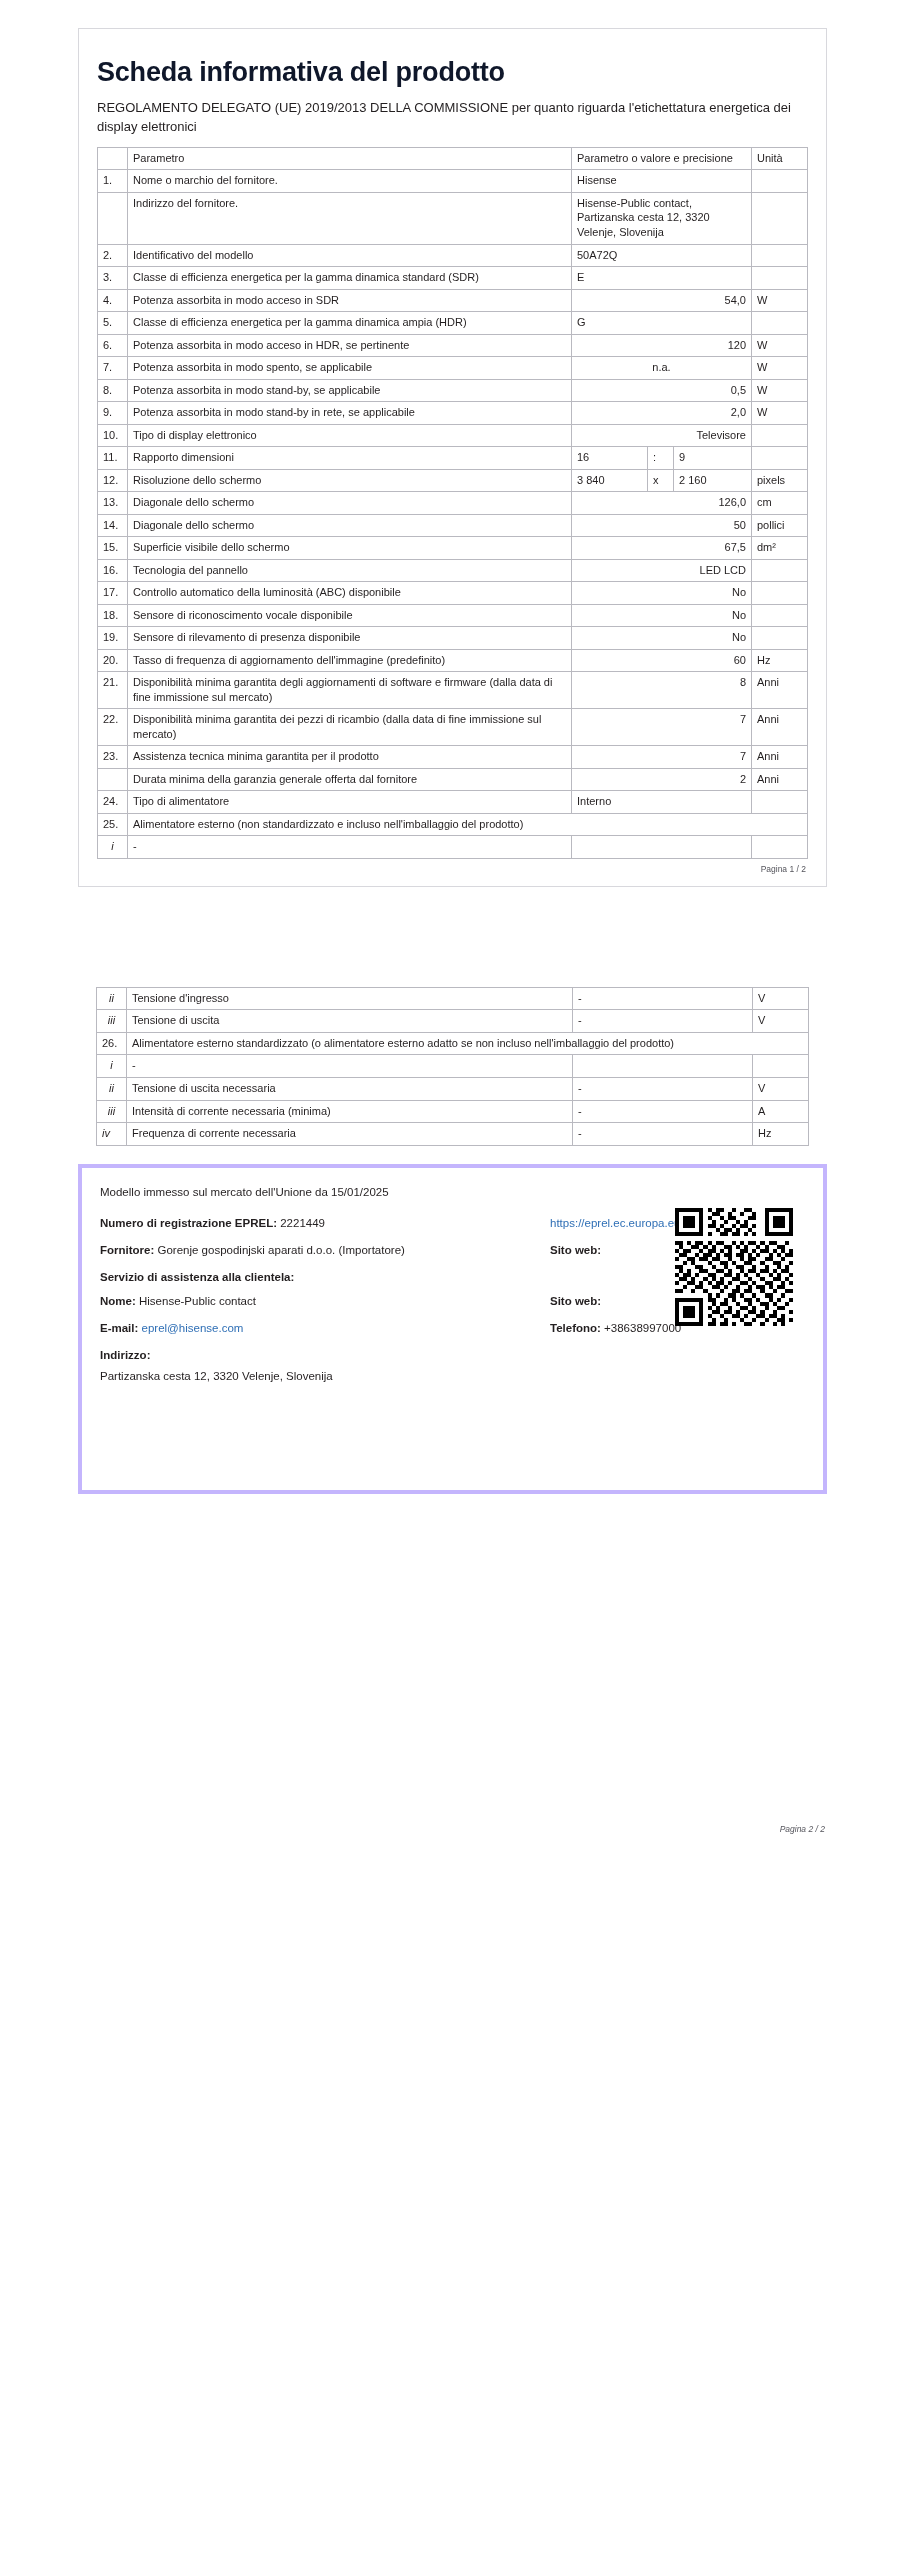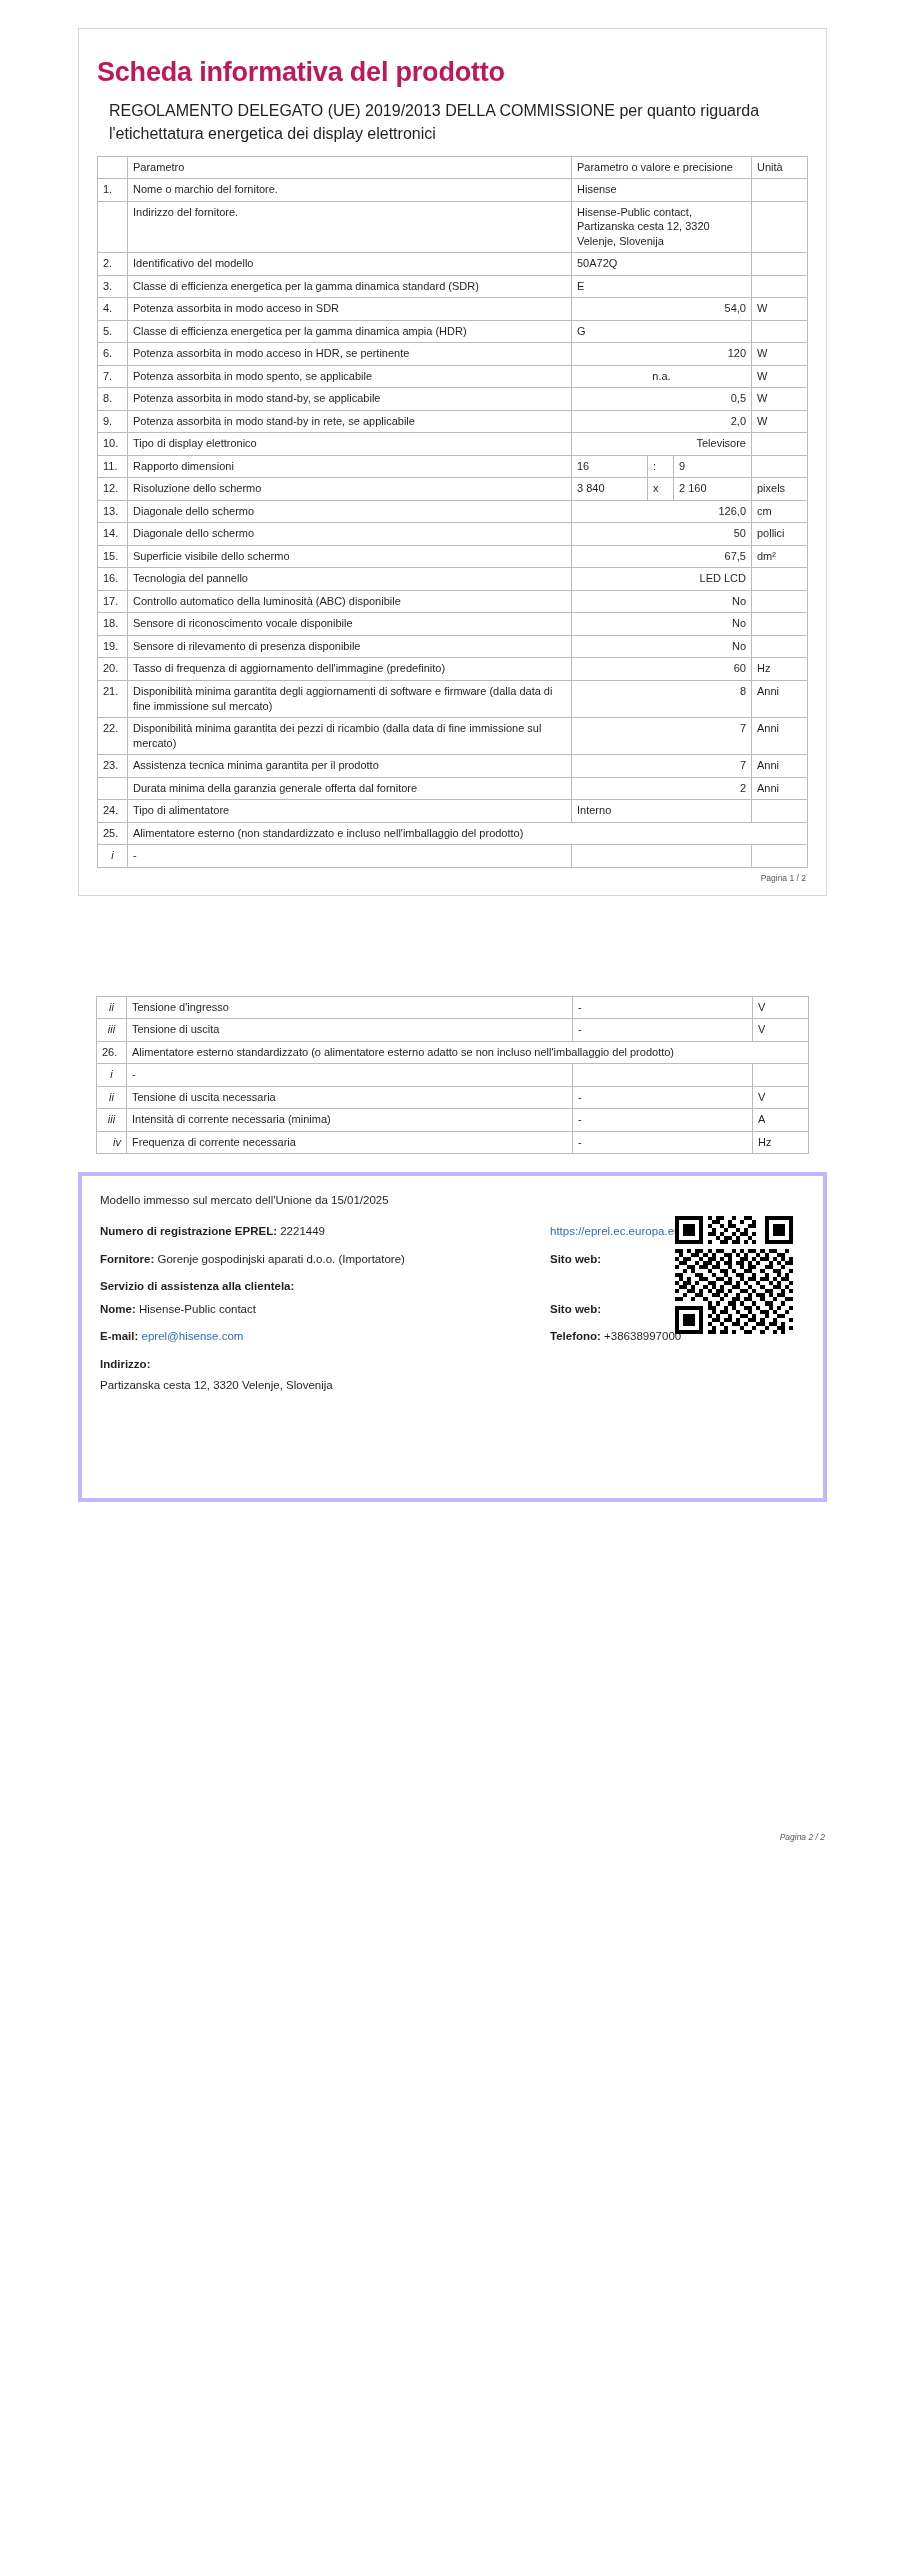--- a/index.html
+++ b/index.html
@@ -24,28 +24,28 @@
     border: 1px solid #d8d8dd;
     box-sizing: border-box;
     padding: 22px 18px 12px 18px;
     background: #fff;
   }
   .sheet.first { margin-top: 28px; }
   h1.title {
     font-size: 27px;
     line-height: 1.12;
     font-weight: bold;
-    color: #be185d;
+    color: #0f172a;
     margin: 6px 0 12px 0;
     letter-spacing: -0.2px;
   }
   .subtitle {
-    font-size: 16px;
+    font-size: 13px;
     line-height: 1.45;
-    margin: 0 0 10px 12px;
+    margin: 0 0 10px 0;
     color: #231f20;
   }
   table.spec {
     width: 100%;
     border-collapse: collapse;
     table-layout: fixed;
     font-size: 11px;
   }
   table.spec td, table.spec th {
     border: 1px solid #b9b9c0;
@@ -361,21 +361,21 @@
             <td colspan="3" class="right">-</td>
             <td>V</td>
           </tr>
           <tr>
             <td class="italic-i" style="text-align: center;">iii</td>
             <td>Intensità di corrente necessaria (minima)</td>
             <td colspan="3" class="right">-</td>
             <td>A</td>
           </tr>
           <tr>
-            <td class="italic-i" style="text-align: right;">iv</td>
+            <td class="italic-i" style="text-align: left;">iv</td>
             <td>Frequenza di corrente necessaria</td>
             <td colspan="3" class="right">-</td>
             <td>Hz</td>
           </tr>
         </tbody>
     </table>
   </div>
 
   <div class="info-box">
     <div class="info-line">Modello immesso sul mercato dell'Unione da 15/01/2025</div>

